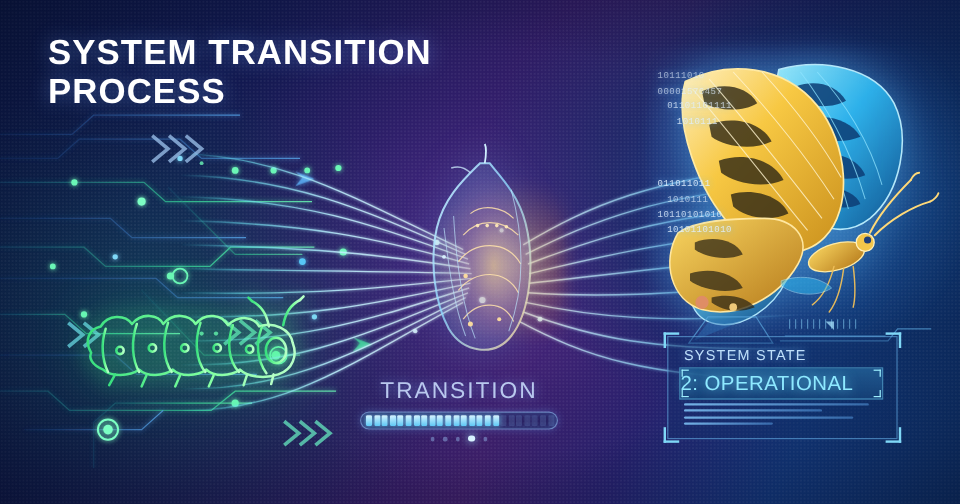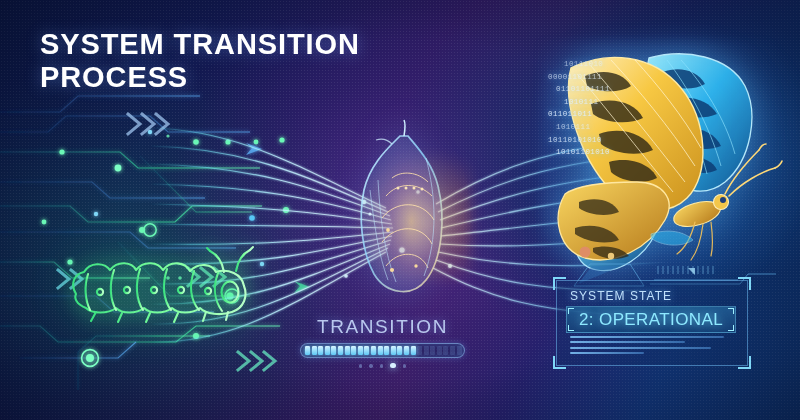--- a/index.html
+++ b/index.html
@@ -97,21 +97,21 @@
   .brk.bl{left:-3px;bottom:-3px;border-right:none;border-top:none;}
   .brk.br{right:-3px;bottom:-3px;border-left:none;border-top:none;}
   #hud .state-lbl{
     position:absolute;left:14px;top:9px;color:#bfe0fb;font-size:12px;
     letter-spacing:1.05px;text-shadow:0 0 8px rgba(120,200,255,.75);
   }
   .valbox{
     position:absolute;left:10px;top:26px;width:168px;height:25px;
     background:linear-gradient(180deg,rgba(34,96,150,.85),rgba(22,66,120,.85));
     border:1px solid rgba(120,210,245,.40);
-    display:flex;align-items:center;justify-content:center;
+    display:flex;align-items:center;justify-content:flex-start;
   }
   .valbox span{color:#8ee9ff;font-size:17px;letter-spacing:.4px;
                text-shadow:0 0 10px rgba(120,230,255,.85);font-weight:400;}
   .vbrk{position:absolute;width:5px;height:5px;border:1.3px solid #9ef0ff;}
   .vbrk.a{left:1px;top:1px;border-right:none;border-bottom:none;}
   .vbrk.b{right:1px;top:1px;border-left:none;border-bottom:none;}
   .vbrk.c{left:1px;bottom:1px;border-right:none;border-top:none;}
   .vbrk.d{right:1px;bottom:1px;border-left:none;border-top:none;}
   .lines{position:absolute;left:14px;top:56px;width:160px;}
   .lines i{display:block;height:2.2px;margin-bottom:3.1px;border-radius:1px;
@@ -410,25 +410,25 @@
     </g>
     <g fill="none" stroke="#f0c05a" stroke-width="1.2" stroke-linecap="round" opacity=".95">
       <path d="M150 180 C146 196 140 206 132 212"></path>
       <path d="M158 182 C156 198 152 210 146 218"></path>
       <path d="M166 180 C168 196 168 206 166 214"></path>
     </g>
     <path d="M106 192 C124 186 140 190 148 198 C136 206 116 204 106 196 Z" fill="#2fb6ee" opacity=".55" stroke="#a8e9ff" stroke-width=".8"></path>
   </svg>
 
   <div class="binary" id="binholder">
-      <div style="margin-left: 16px; opacity: 0.62;">10111010</div>
-      <div style="margin-left: 0px; opacity: 0.69;">00001101111</div>
+      <div style="opacity: 0.62;">10111010</div>
+      <div style="margin-left: 0px; opacity: 0.69;">00001576457</div>
       <div style="margin-left: 8px; opacity: 0.76;">01101101111</div>
       <div style="margin-left: 16px; opacity: 0.83;">1010111</div>
-      <div style="margin-left: 0px; opacity: 0.9;">011011011</div>
+      <div style="margin-left: 0px; opacity: 0.9; margin-top: 40px;">011011011</div>
       <div style="margin-left: 8px; opacity: 0.67;">1010111</div>
       <div style="margin-left: 0px; opacity: 0.81;">10110101010</div>
       <div style="margin-left: 8px; opacity: 0.88;">10101101010</div>
     </div>
 
   <svg class="hudtabs" viewBox="0 0 230 26">
     <g fill="none" stroke="#5aa6dd" stroke-width="1" opacity=".7">
       <path d="M4 24 L20 2 L60 2 L74 24 Z"></path>
       <path d="M80 22 H170 L178 12 H206"></path>
       <path d="M84 18 H168"></path>

